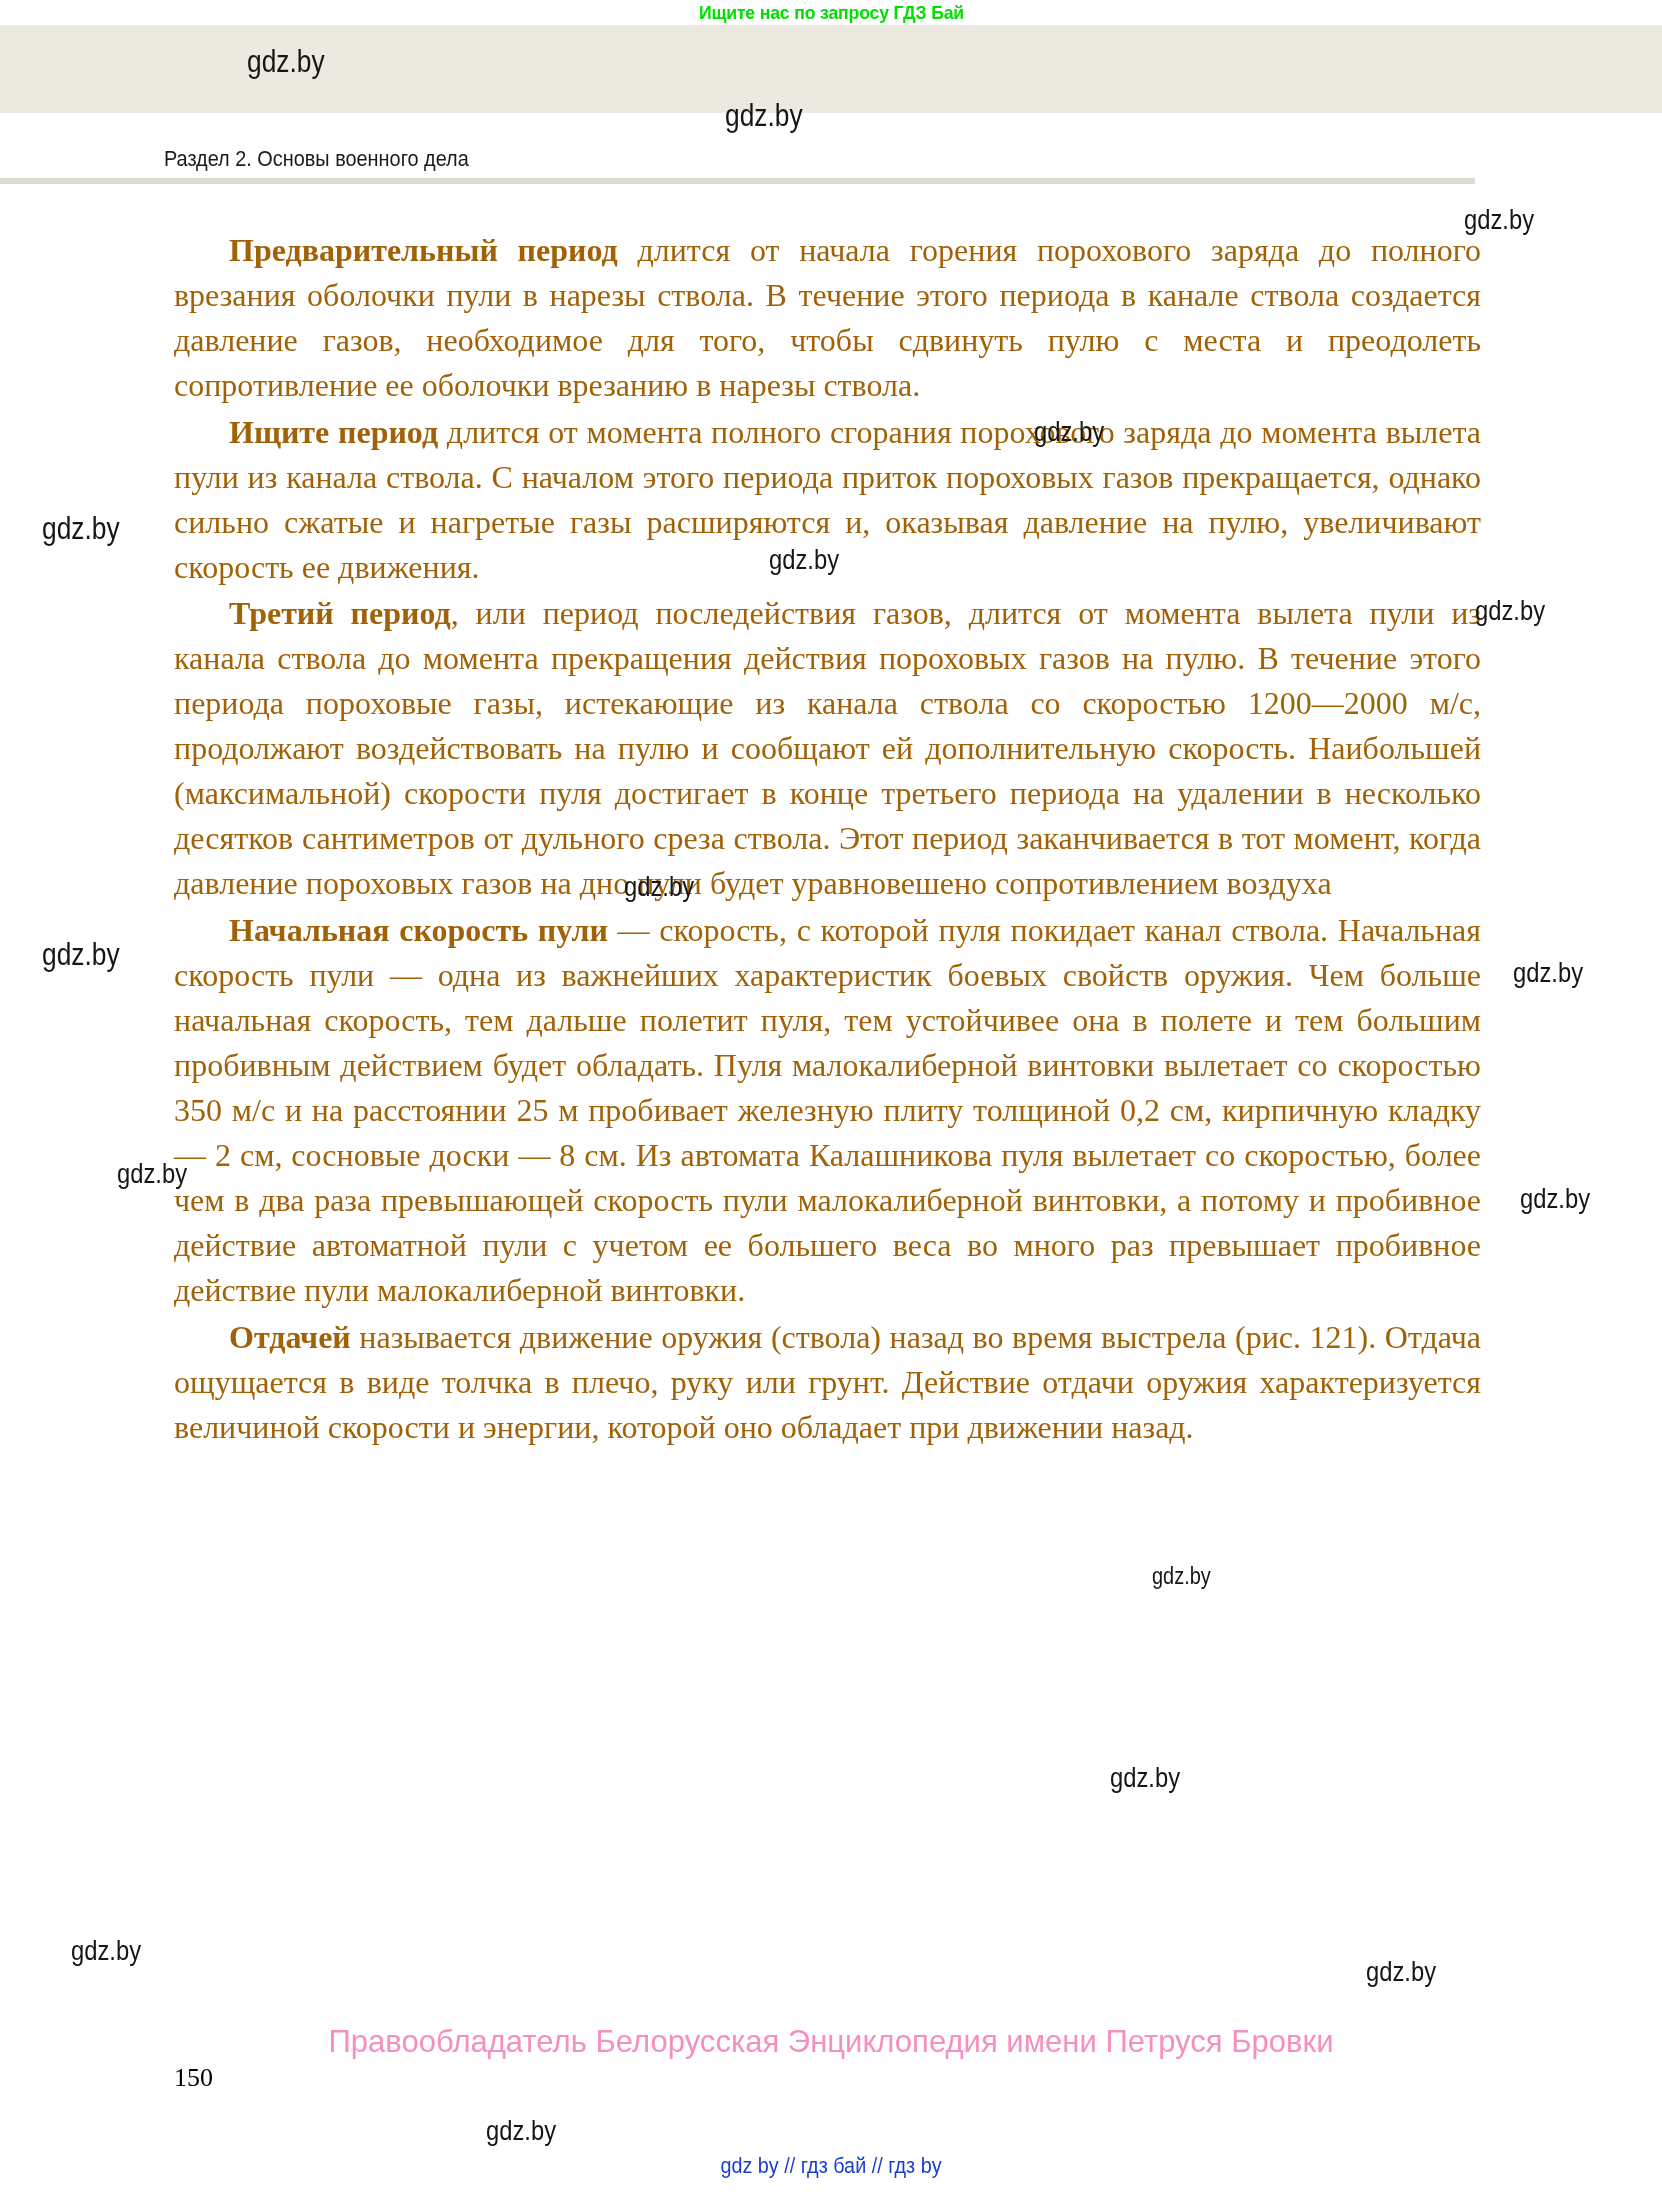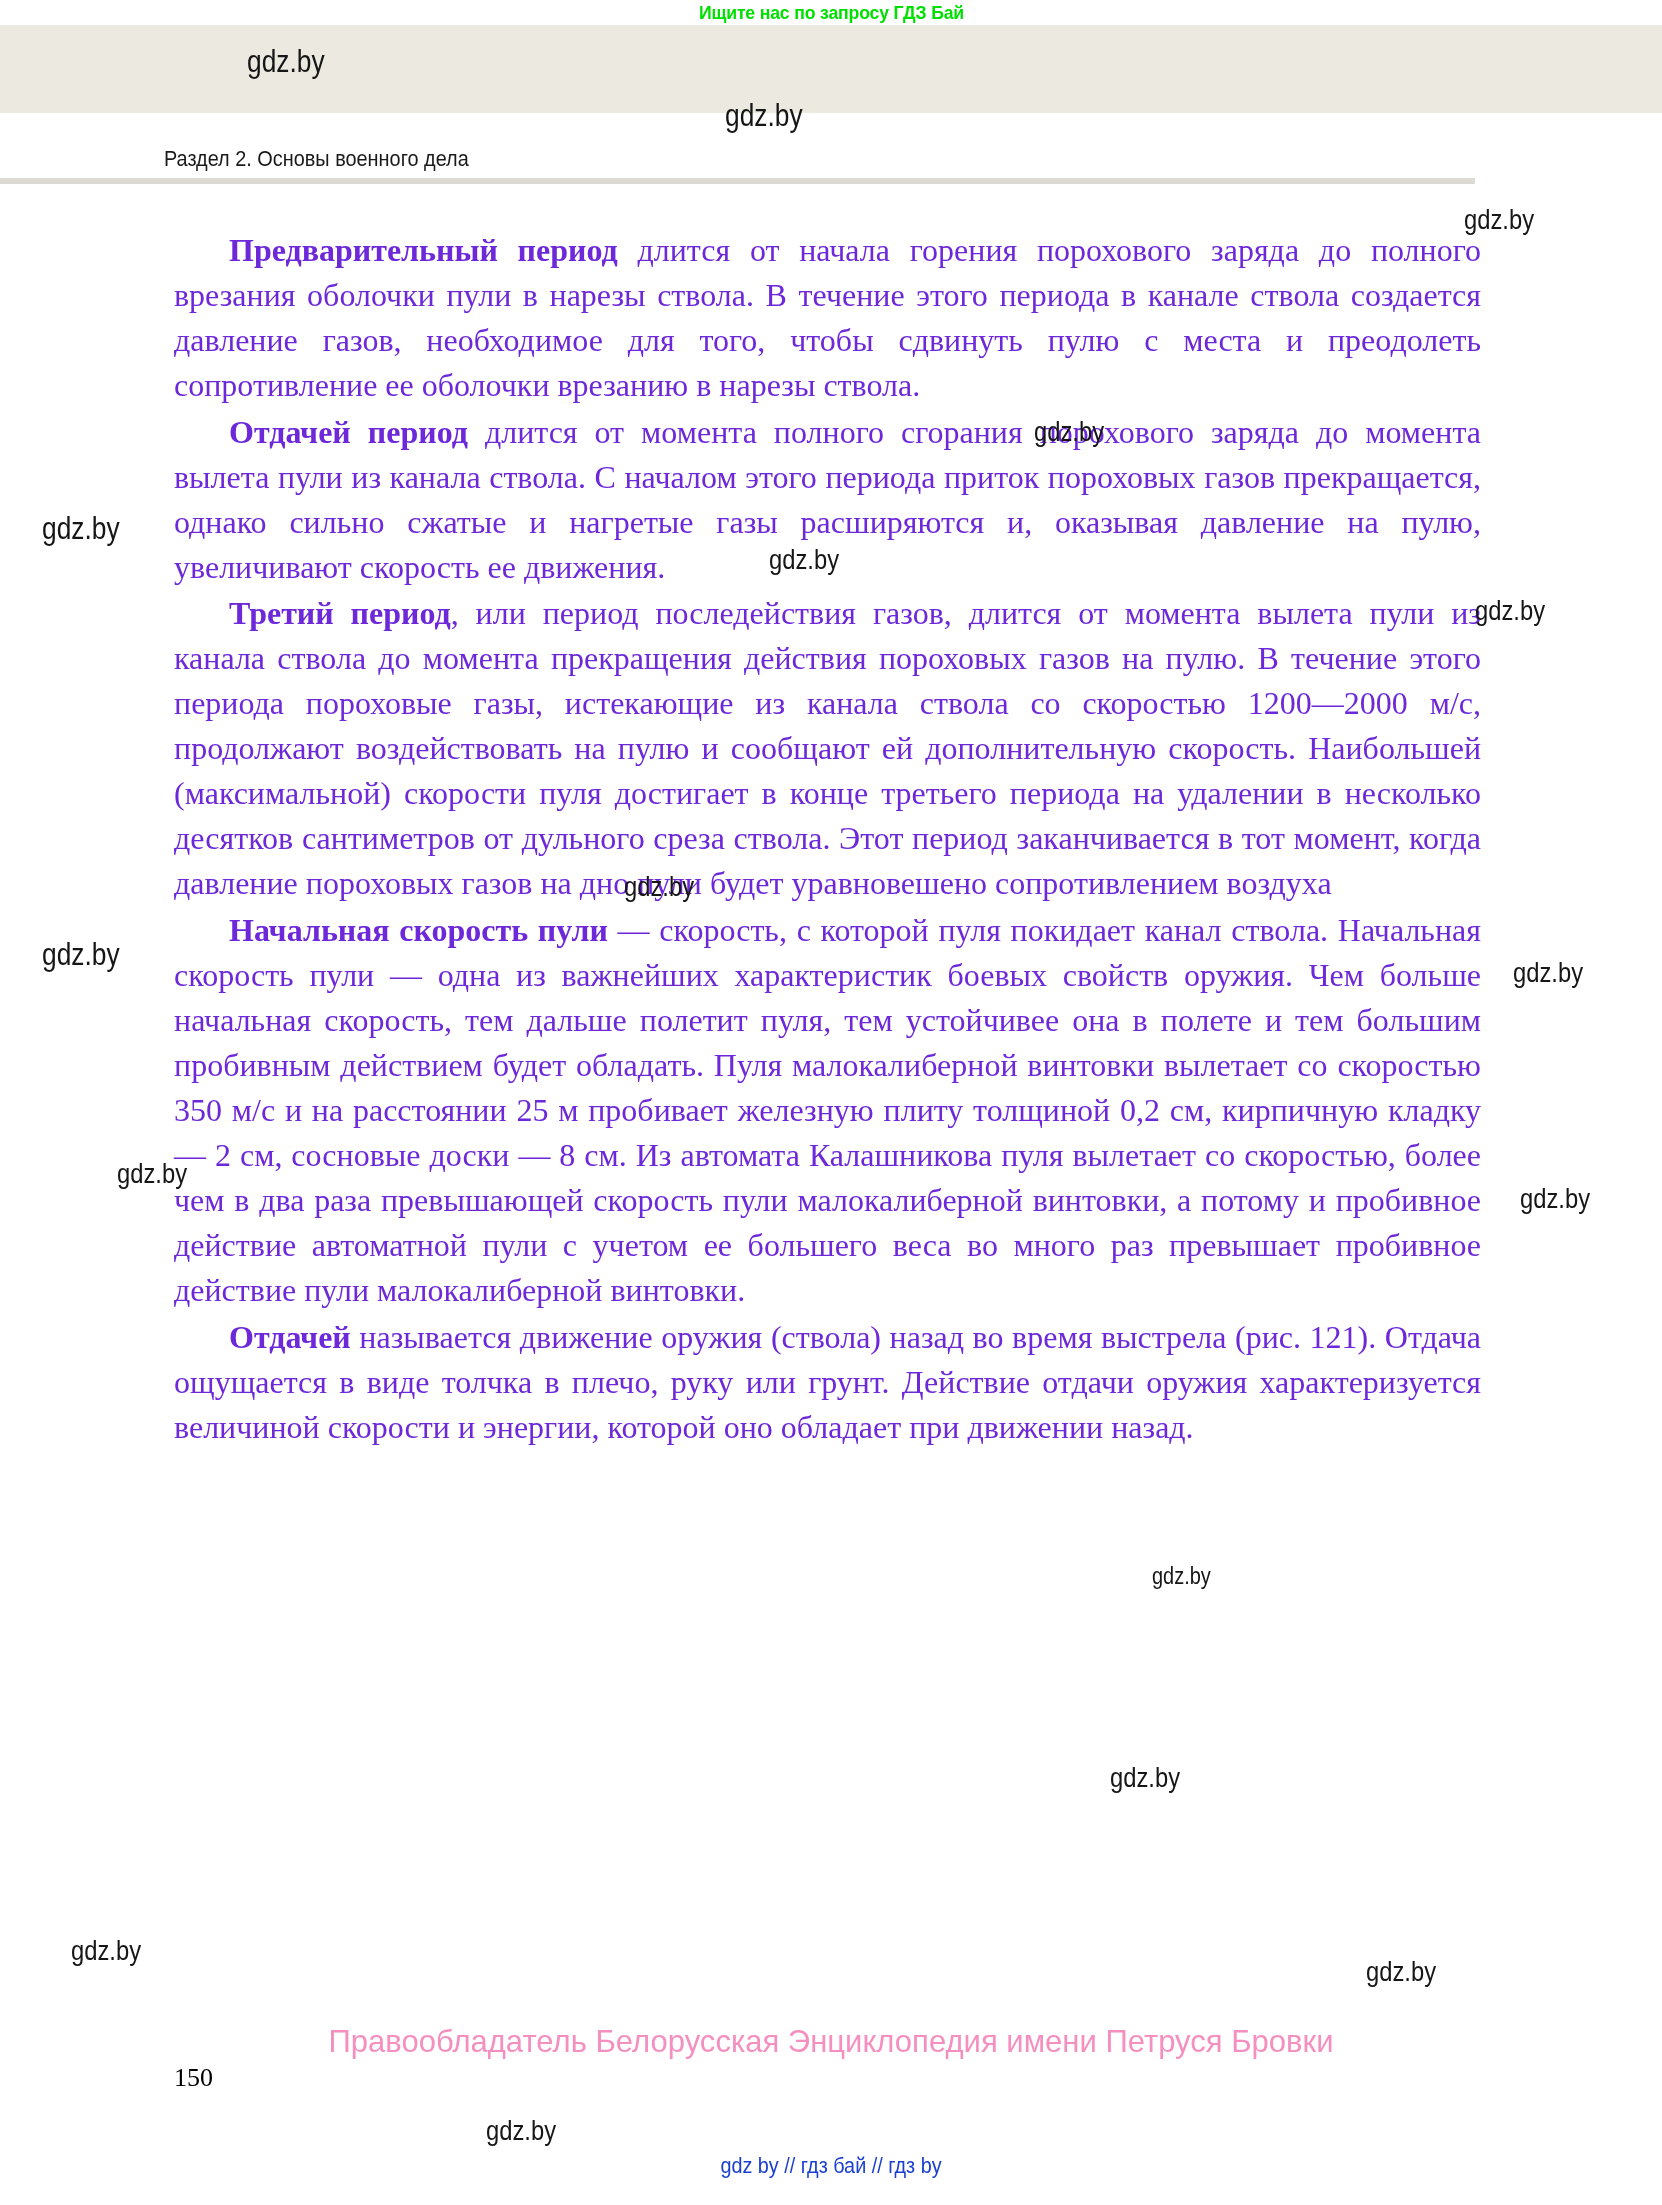--- a/index.html
+++ b/index.html
@@ -77,21 +77,21 @@
     left: 174px;
     top: 228px;
     width: 1307px;
   }
   p.para {
     margin: 0 0 1.7px 0;
     font-size: 32px;
     line-height: 45px;
     text-align: justify;
     text-indent: 55px;
-    color: #6d28d9;
+    color: #a16207;
     letter-spacing: 0px;
     word-spacing: 0px;
     hyphens: manual;
   }
   p.para b { font-weight: 700; }
 
   
   .page-number {
     position: absolute;
     left: 174px;
@@ -152,21 +152,21 @@
   <div class="header-band"></div>
 
   <div class="running-head">Раздел 2. Основы военного дела</div>
   <div class="header-rule"></div>
 
   <div class="body-col">
 
     <p class="para"><b>Предварительный период</b><span> длится от начала горения порохового заряда до полного врезания оболочки пули в нарезы ствола. В течение этого периода в канале ствола создается давление газов, необходимое для того, чтобы сдвинуть пулю с места и преодолеть сопротивление ее оболочки врезанию в нарезы ствола.</span></p>
 
 
-    <p class="para"><b>Отдачей период</b><span> длится от момента полного сгорания порохового заряда до момента вылета пули из канала ствола. С началом этого периода приток пороховых газов прекращается, однако сильно сжатые и нагретые газы расширяются и, оказывая давление на пулю, увеличивают скорость ее движения.</span></p>
+    <p class="para"><b>Ищите период</b><span> длится от момента полного сгорания порохового заряда до момента вылета пули из канала ствола. С началом этого периода приток пороховых газов прекращается, однако сильно сжатые и нагретые газы расширяются и, оказывая давление на пулю, увеличивают скорость ее движения.</span></p>
 
     <p class="para"><b>Третий период</b><span>, или период последействия газов, длится от момента вылета пули из канала ствола до момента прекращения действия пороховых газов на пулю. В течение этого периода пороховые газы, истекающие из канала ствола со скоростью 1200—2000 м/с, продолжают воздействовать на пулю и сообщают ей дополнительную скорость. Наибольшей (максимальной) скорости пуля достигает в конце третьего периода на удалении в несколько десятков сантиметров от дульного среза ствола. Этот период заканчивается в тот момент, когда давление пороховых газов на дно пули будет уравновешено сопротивлением воздуха</span></p>
 
     <p class="para"><b>Начальная скорость пули</b><span> — скорость, с которой пуля покидает канал ствола. Начальная скорость пули — одна из важнейших характеристик боевых свойств оружия. Чем больше начальная скорость, тем дальше полетит пуля, тем устойчивее она в полете и тем большим пробивным действием будет обладать. Пуля малокалиберной винтовки вылетает со скоростью 350 м/с и на расстоянии 25 м пробивает железную плиту толщиной 0,2 см, кирпичную кладку — 2 см, сосновые доски — 8 см. Из автомата Калашникова пуля вылетает со скоростью, более чем в два раза превышающей скорость пули малокалиберной винтовки, а потому и пробивное действие автоматной пули с учетом ее большего веса во много раз превышает пробивное действие пули малокалиберной винтовки.</span></p>
 
     <p class="para"><b>Отдачей</b><span> называется движение оружия (ствола) назад во время выстрела (рис. 121). Отдача ощущается в виде толчка в плечо, руку или грунт. Действие отдачи оружия характеризуется величиной скорости и энергии, которой оно обладает при движении назад.</span></p>
 
   </div>
 
   <div class="rights-line">Правообладатель Белорусская Энциклопедия имени Петруся Бровки</div>

